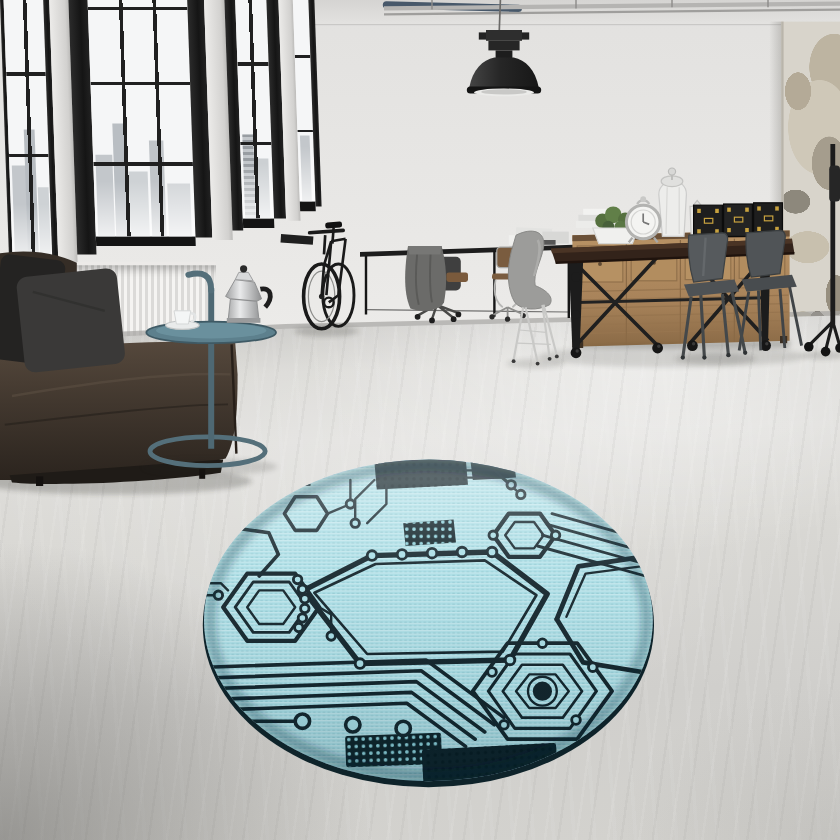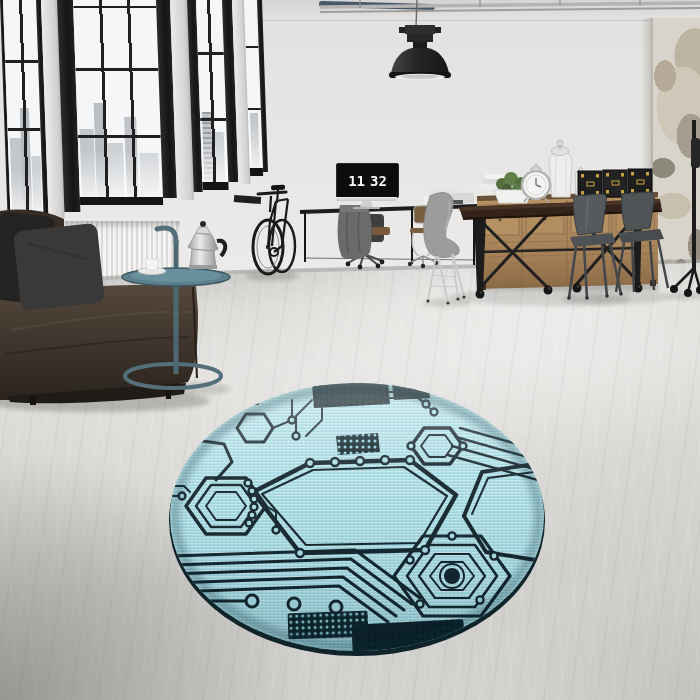--- a/index.html
+++ b/index.html
@@ -446,31 +446,20 @@
       <rect x="692" y="120" width="4" height="150" fill="#1c1c1c"></rect>
       <rect x="691" y="138" width="9" height="30" rx="3" fill="#262626"></rect>
       <path d="M694,268 L674,288 M694,268 L688,292 M694,268 L700,289" stroke="#1c1c1c" stroke-width="2.6"></path>
       <circle cx="674" cy="289" r="4" fill="#141414"></circle>
         <circle cx="688" cy="293" r="4" fill="#141414"></circle>
         <circle cx="700" cy="290" r="4" fill="#141414"></circle>
       <ellipse cx="686" cy="296" rx="18" ry="3.5" fill="#1c1a18" opacity=".15" filter="url(#soft)"></ellipse>
     </g>
   </svg>
 
-  <div class="abs monitor">
-    <div class="screen">
-      <div class="clock">
-        <span>11</span>
-        <span>32</span>
-      </div>
-    </div>
-    <div class="chin"></div>
-    <div class="stand"></div>
-    <div class="foot"></div>
-  </div>
 
   <div class="abs rug-shadow"></div>
   <svg class="overlay" width="700" height="700" viewBox="0 0 700 700">
     <defs>
       <clipPath id="rugClip">
           <ellipse cx="357" cy="517" rx="187" ry="134"></ellipse>
         </clipPath>
       <pattern id="weave" width="4" height="3" patternUnits="userSpaceOnUse">
         <rect width="4" height="1" fill="rgba(255,255,255,0.30)"></rect>
         <rect x="1" y="2" width="2" height="1" fill="rgba(19,80,92,0.12)"></rect>

